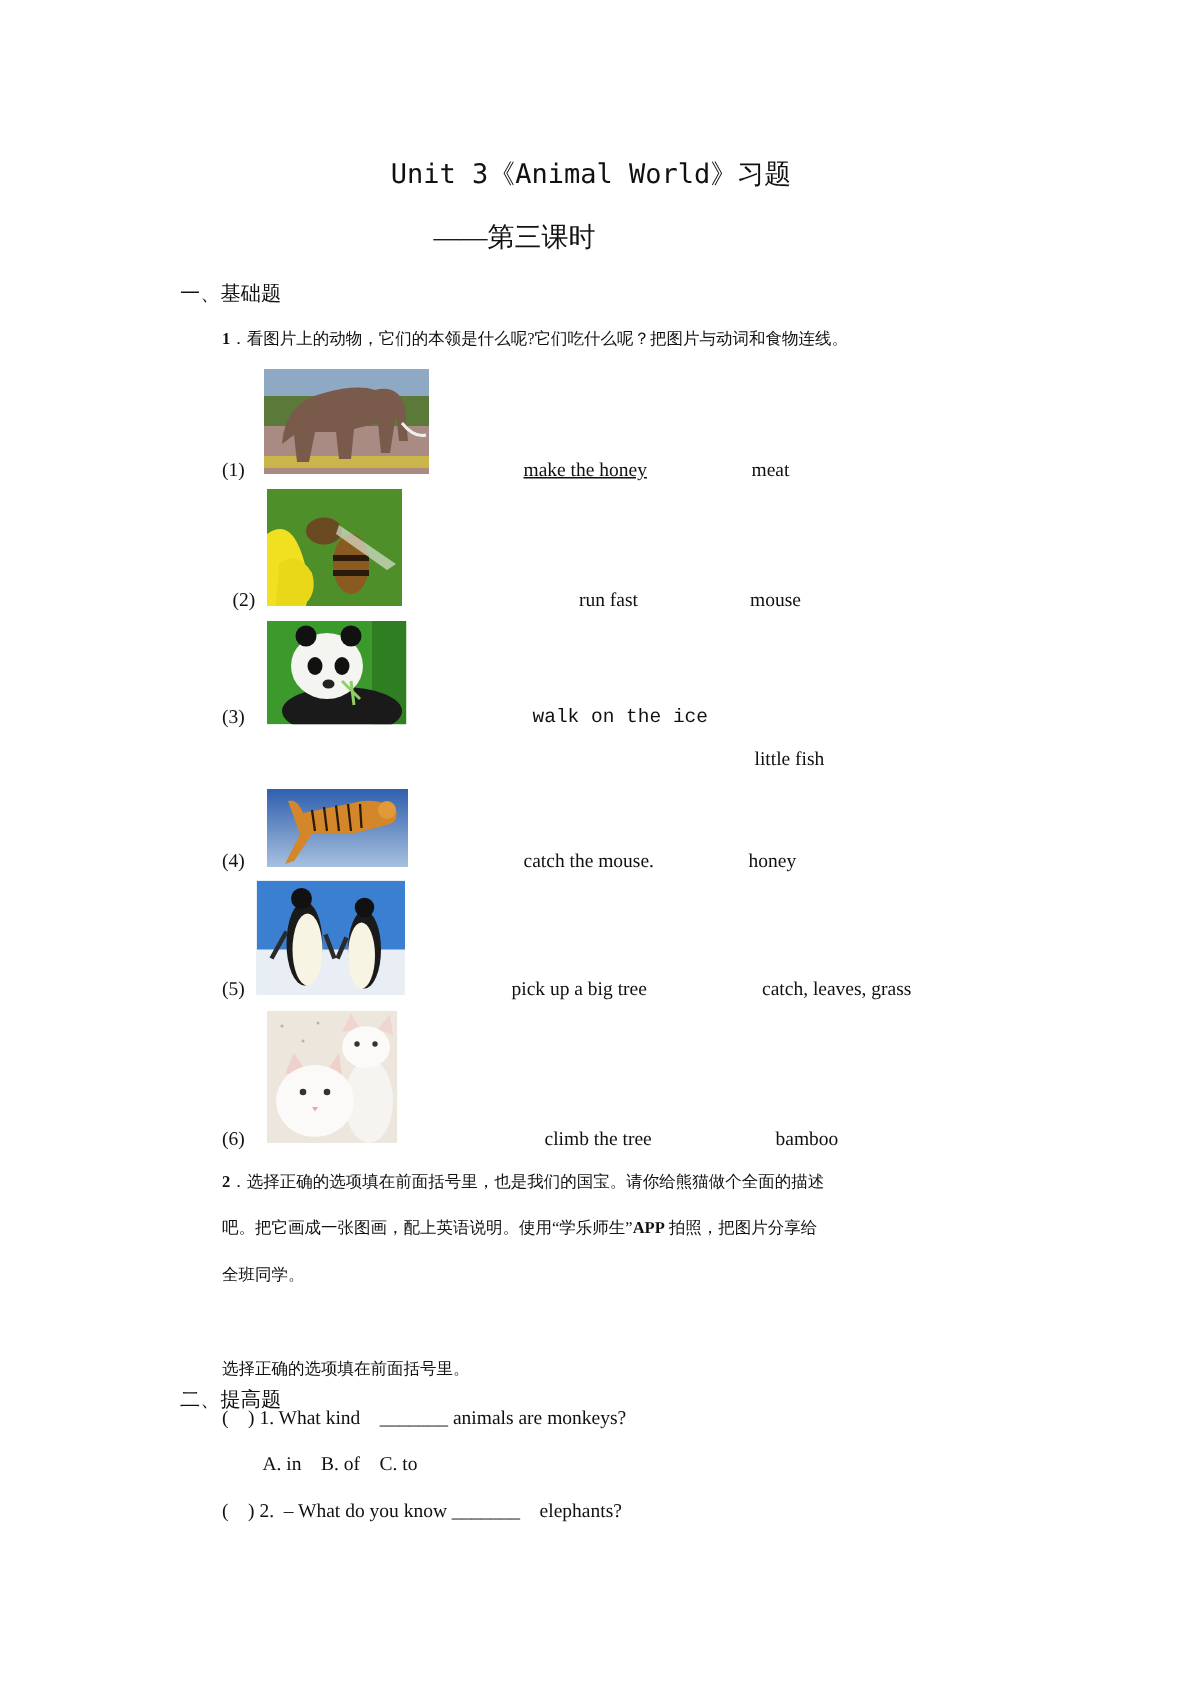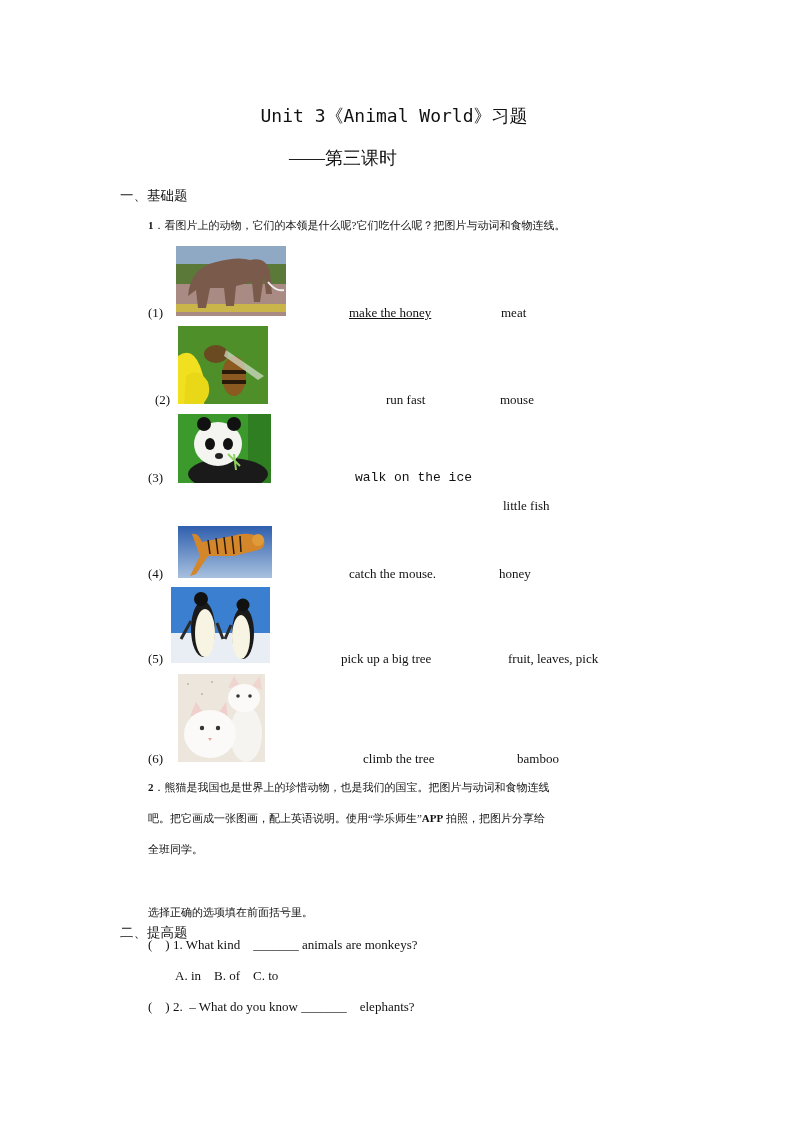--- a/index.html
+++ b/index.html
@@ -103,21 +103,21 @@
       <ellipse cx="34" cy="46" rx="10" ry="24" fill="#f8f4e4"></ellipse>
       <circle cx="30" cy="12" r="7" fill="#111"></circle>
       <ellipse cx="72" cy="46" rx="11" ry="26" fill="#1a1a1a"></ellipse>
       <ellipse cx="70" cy="50" rx="9" ry="22" fill="#f8f4e4"></ellipse>
       <circle cx="72" cy="18" r="6.5" fill="#111"></circle>
       <path d="M20 34 L10 52 M46 36 L52 52 M60 38 L54 52" stroke="#2a2a2a" stroke-width="3"></path>
     </svg>
   </div>
   <div class="abs label" style="left:148px; top:651px;">(5)</div>
   <div class="abs label" style="left:341px; top:651px;">pick up a big tree</div>
-  <div class="abs label" style="left:508px; top:651px;">fruit, leaves, pick</div>
+  <div class="abs label" style="left:508px; top:651px;">catch, leaves, grass</div>
 
   <div class="pic" style="left:178px; top:674px; width:87px; height:88px;">
     <svg viewBox="0 0 87 88" preserveAspectRatio="none">
       <rect width="87" height="88" fill="#ece6dc"></rect>
       <g fill="#8a8070" opacity="0.5">
           <circle cx="10" cy="10" r="1"></circle>
           <circle cx="24" cy="20" r="1"></circle>
           <circle cx="16" cy="36" r="1"></circle>
           <circle cx="34" cy="8" r="1"></circle>
           <circle cx="8" cy="56" r="1"></circle>
@@ -132,21 +132,21 @@
       <circle cx="24" cy="54" r="2.2" fill="#333"></circle>
         <circle cx="40" cy="54" r="2.2" fill="#333"></circle>
       <path d="M30 64 L34 64 L32 67 Z" fill="#e8a8a0"></path>
     </svg>
   </div>
   <div class="abs label" style="left:148px; top:751px;">(6)</div>
   <div class="abs label" style="left:363px; top:751px;">climb the tree</div>
   <div class="abs label" style="left:517px; top:751px;">bamboo</div>
 
   <div class="abs q" style="left:148px; top:780px;">
-    <b>2</b><span>．熊猫是我国也是世界上的珍惜动物，也是我们的国宝。把图片与动词和食物连线</span>
+    <b>2</b><span>．选择正确的选项填在前面括号里，也是我们的国宝。请你给熊猫做个全面的描述</span>
   </div>
   <div class="abs q" style="left:148px; top:811px;">
     <span>吧。把它画成一张图画，配上英语说明。使用“学乐师生”</span><b>APP</b><span> 拍照，把图片分享给</span>
   </div>
   <div class="abs q" style="left:148px; top:842px;">全班同学。</div>
 
   <div class="abs section" style="left:120px; top:924px;">二、提高题</div>
   <div class="abs q" style="left:148px; top:905px;">选择正确的选项填在前面括号里。</div>
 
   <div class="abs label" style="left:148px; top:937px;">

